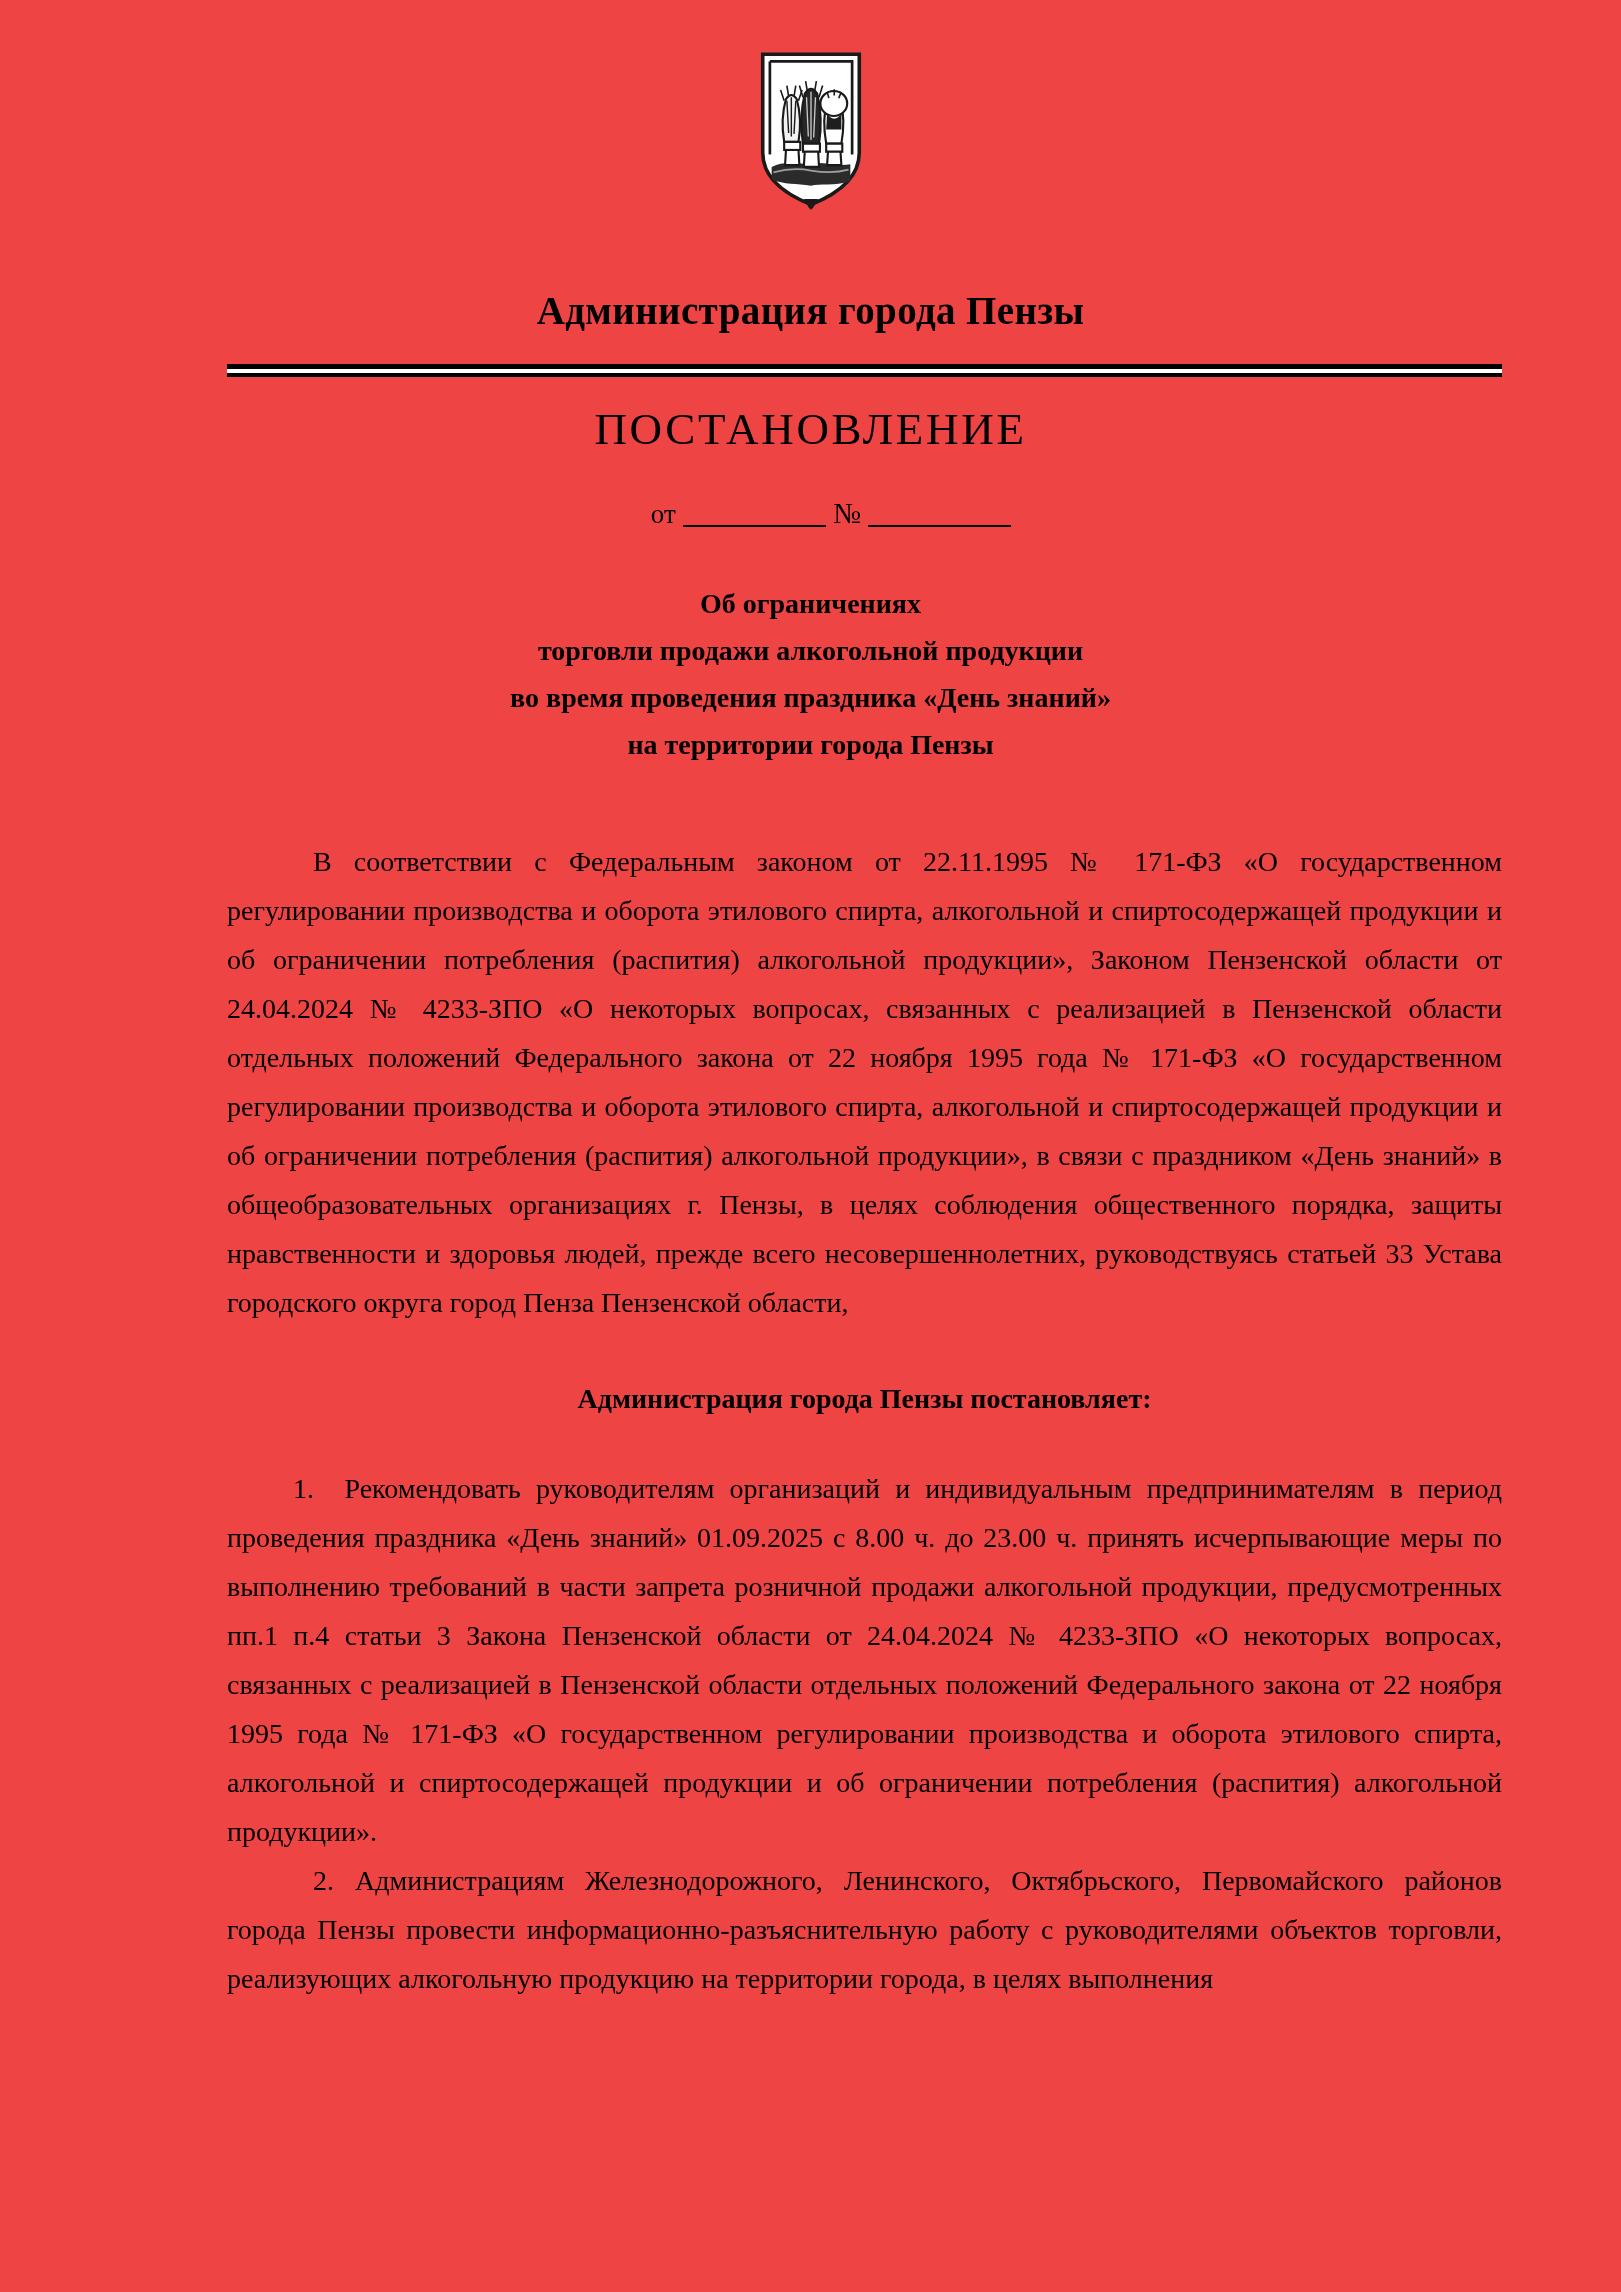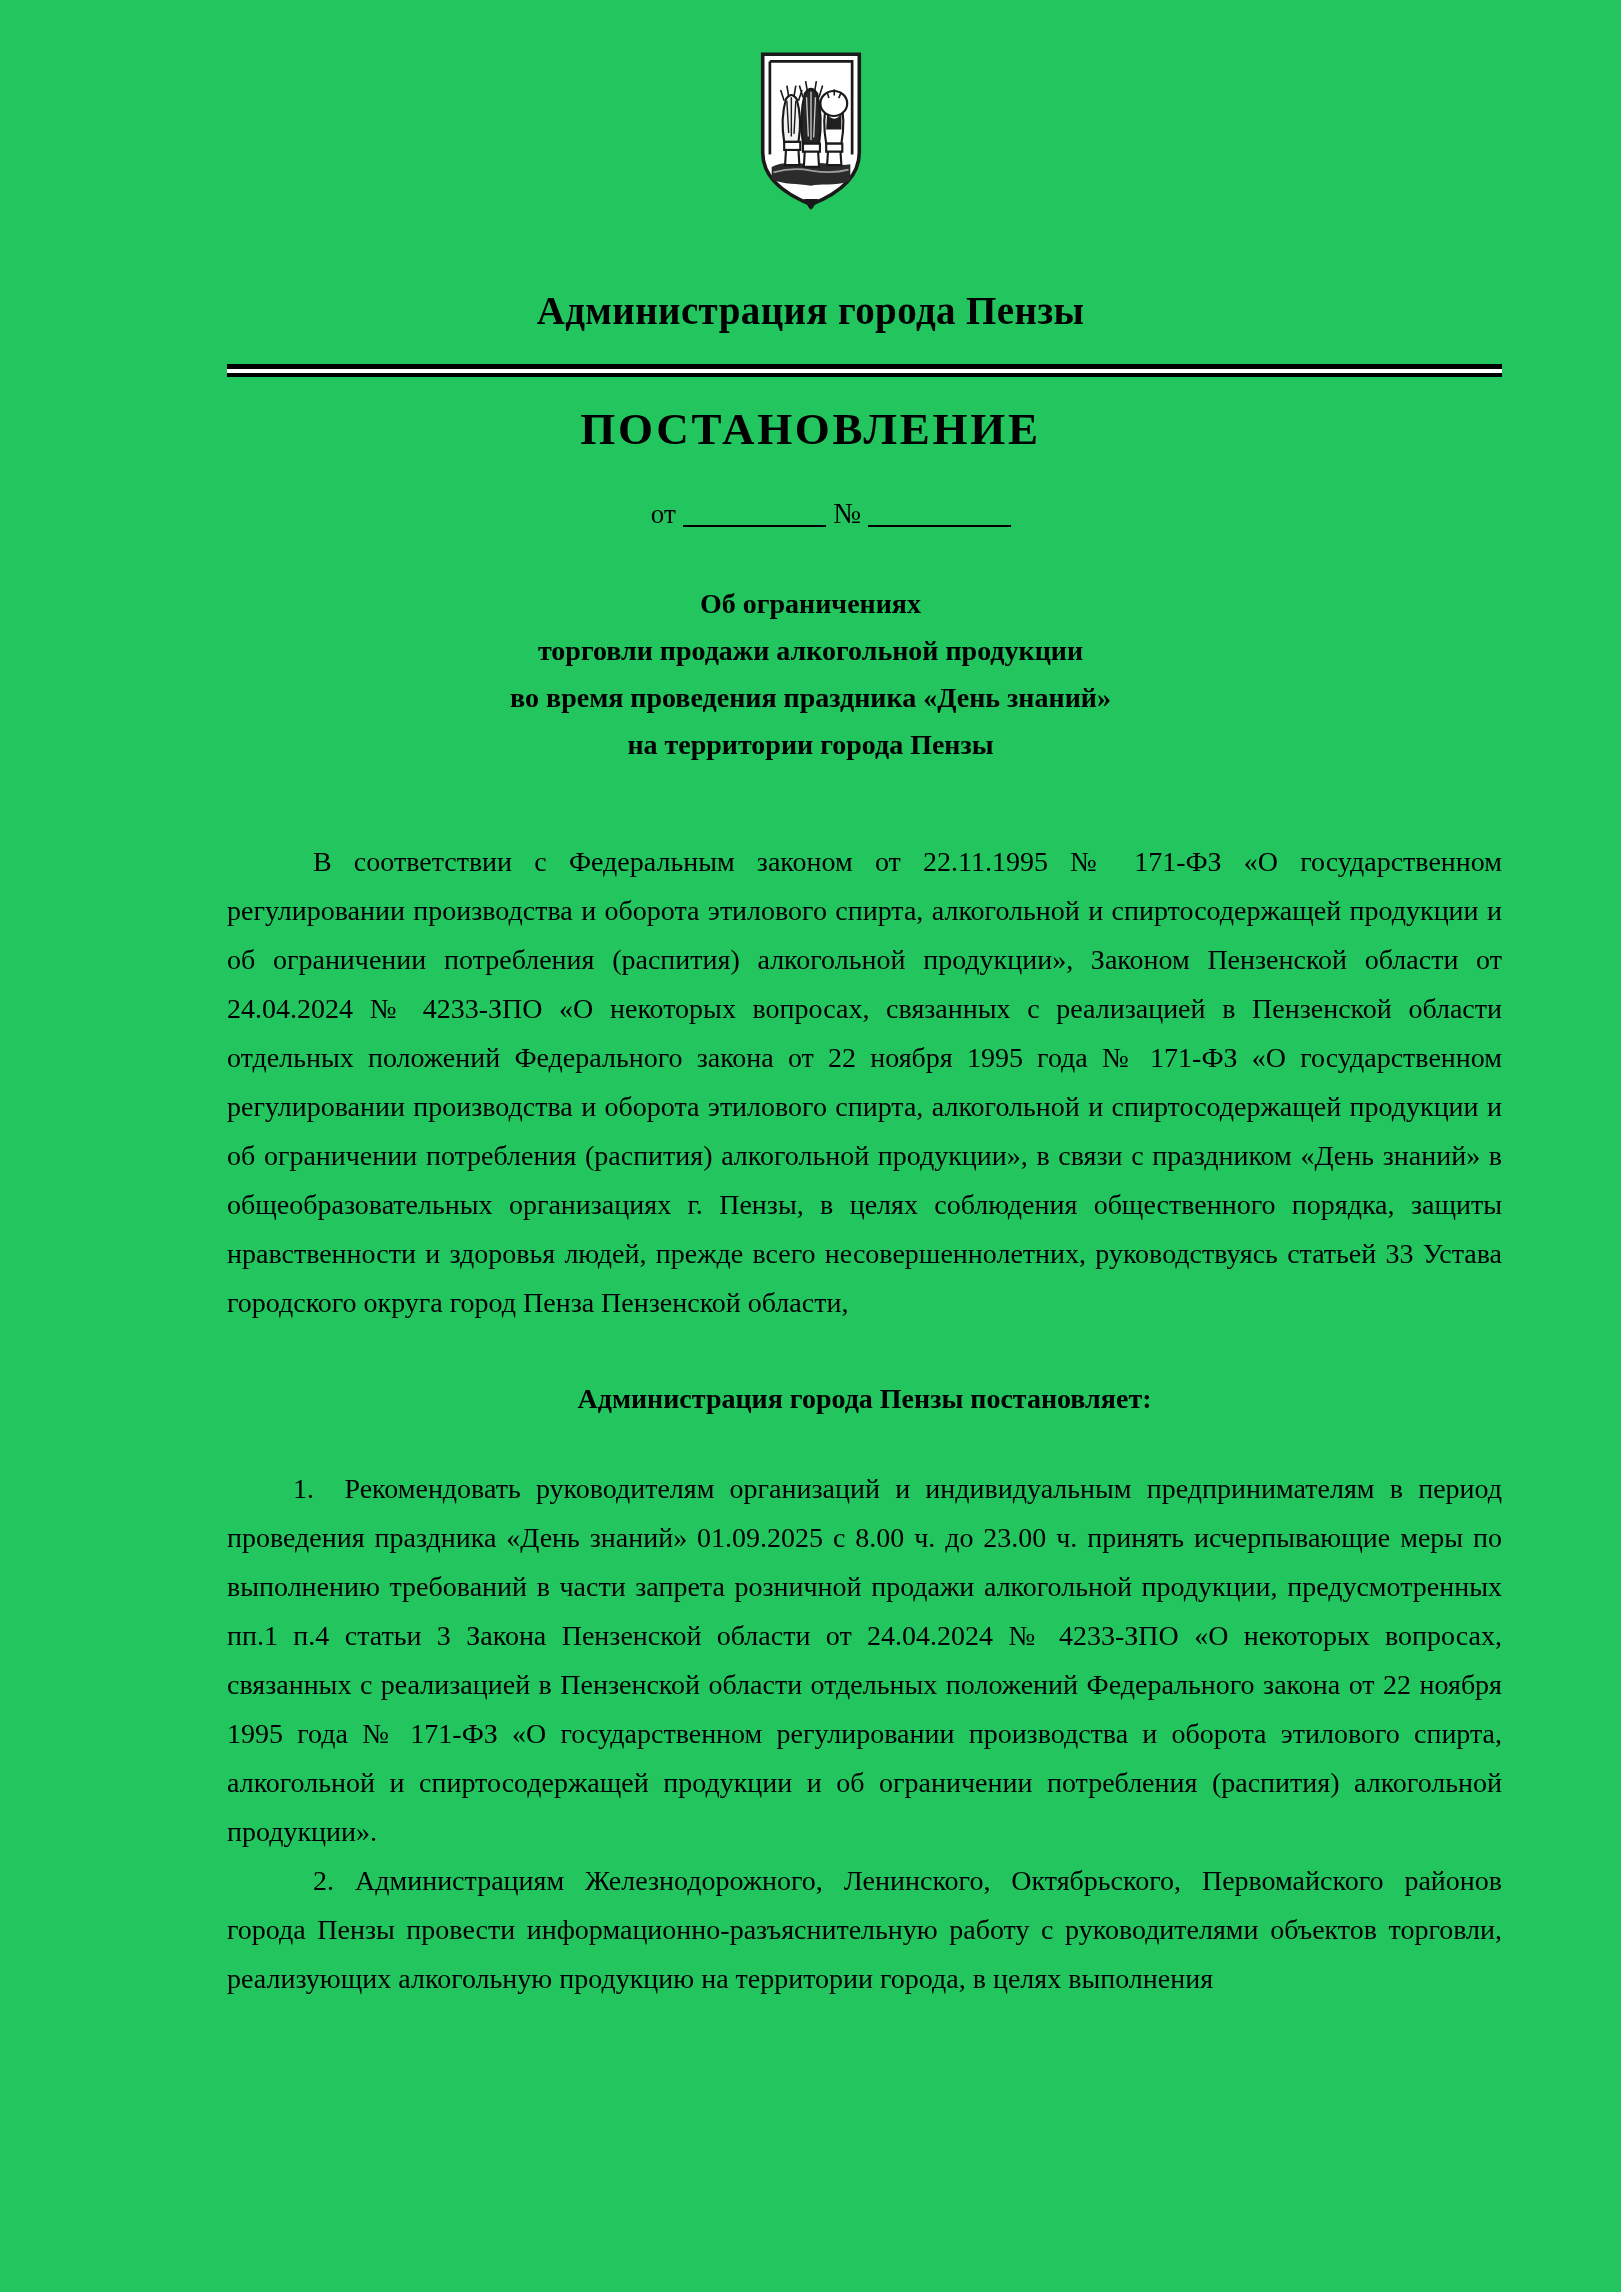--- a/index.html
+++ b/index.html
@@ -4,21 +4,21 @@
 <style>
   html, body {
     margin: 0;
     padding: 0;
     background: #ffffff;
   }
   .page {
     position: relative;
     width: 1621px;
     height: 2293px;
-    background: #22c55e;
+    background: #ef4444;
     margin: 0 auto;
     font-family: "Liberation Serif", "DejaVu Serif", serif;
     color: #000000;
     box-sizing: border-box;
     overflow: hidden;
   }
 
   
   .emblem-wrap {
     position: absolute;
@@ -65,21 +65,21 @@
   }
 
   
   .decree-word {
     position: absolute;
     top: 403px;
     left: 0;
     right: 0;
     text-align: center;
     font-size: 45px;
-    font-weight: bold;
+    font-weight: normal;
     letter-spacing: 2.7px;
   }
 
   
   .datenum {
     position: absolute;
     top: 497px;
     left: 0;
     right: 0;
     text-align: center;

